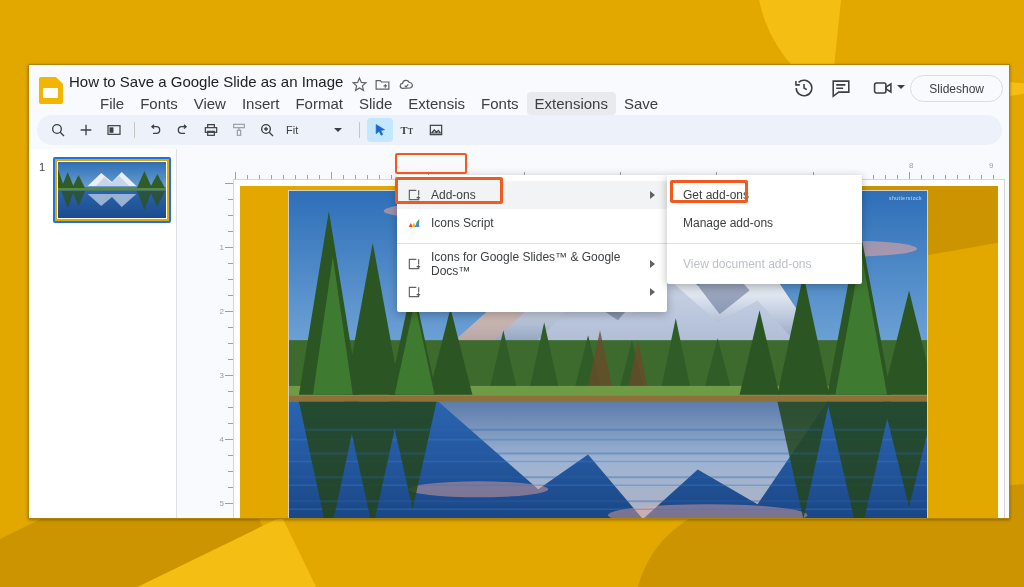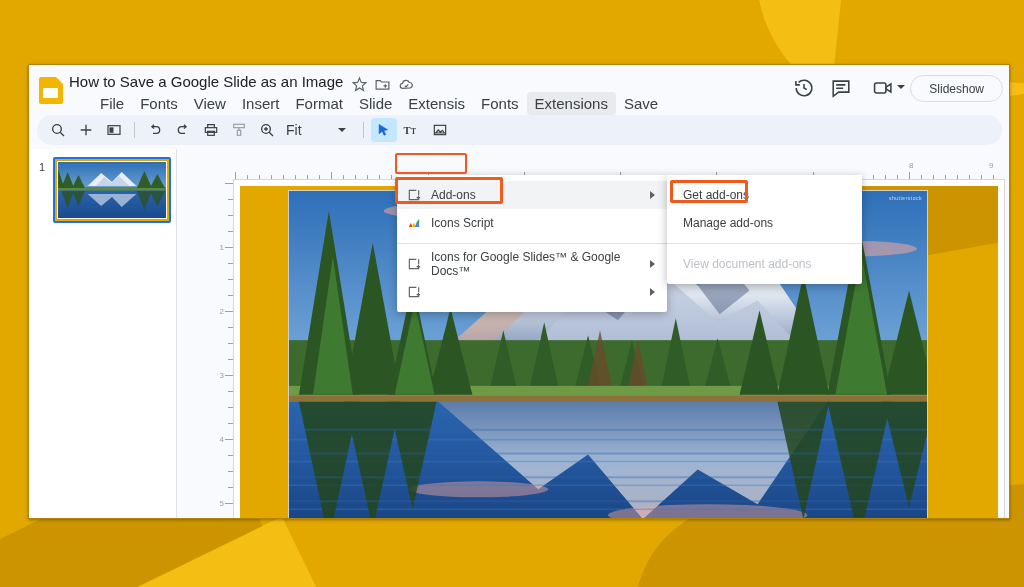--- a/index.html
+++ b/index.html
@@ -142,21 +142,21 @@
     background: #EDF2FA; border-radius: 16px;
     display: flex; align-items: center; padding-left: 8px; gap: 2px;
   }
   .tb-btn {
     width: 26px; height: 24px; border-radius: 4px;
     display: flex; align-items: center; justify-content: center;
     cursor: pointer; color: #3c4043; flex: 0 0 auto;
   }
   .tb-btn.sel { background: #C2E7FF; }
   .tb-sep { width:1px; height:16px; background:#C4C7C5; margin: 0 5px; flex:0 0 auto; }
-  #zoom-label { font-size: 14px; color:#3c4043; padding: 0 4px; cursor:pointer; }
+  #zoom-label { font-size: 11px; color:#3c4043; padding: 0 4px; cursor:pointer; }
   #zoom-caret {
     width:0;height:0;border-left:4px solid transparent;border-right:4px solid transparent;
     border-top:4px solid #3c4043; margin: 0 10px 0 30px; cursor:pointer; flex:0 0 auto;
   }
 
   
   #workarea { position: absolute; left:0; top: 84px; right:0; bottom:0; background:#fff; }
   #filmstrip {
     position: absolute; left: 0; top: 0; width: 148px; bottom: 0;
     background: #fff; border-right: 1px solid #E0E0E0;

